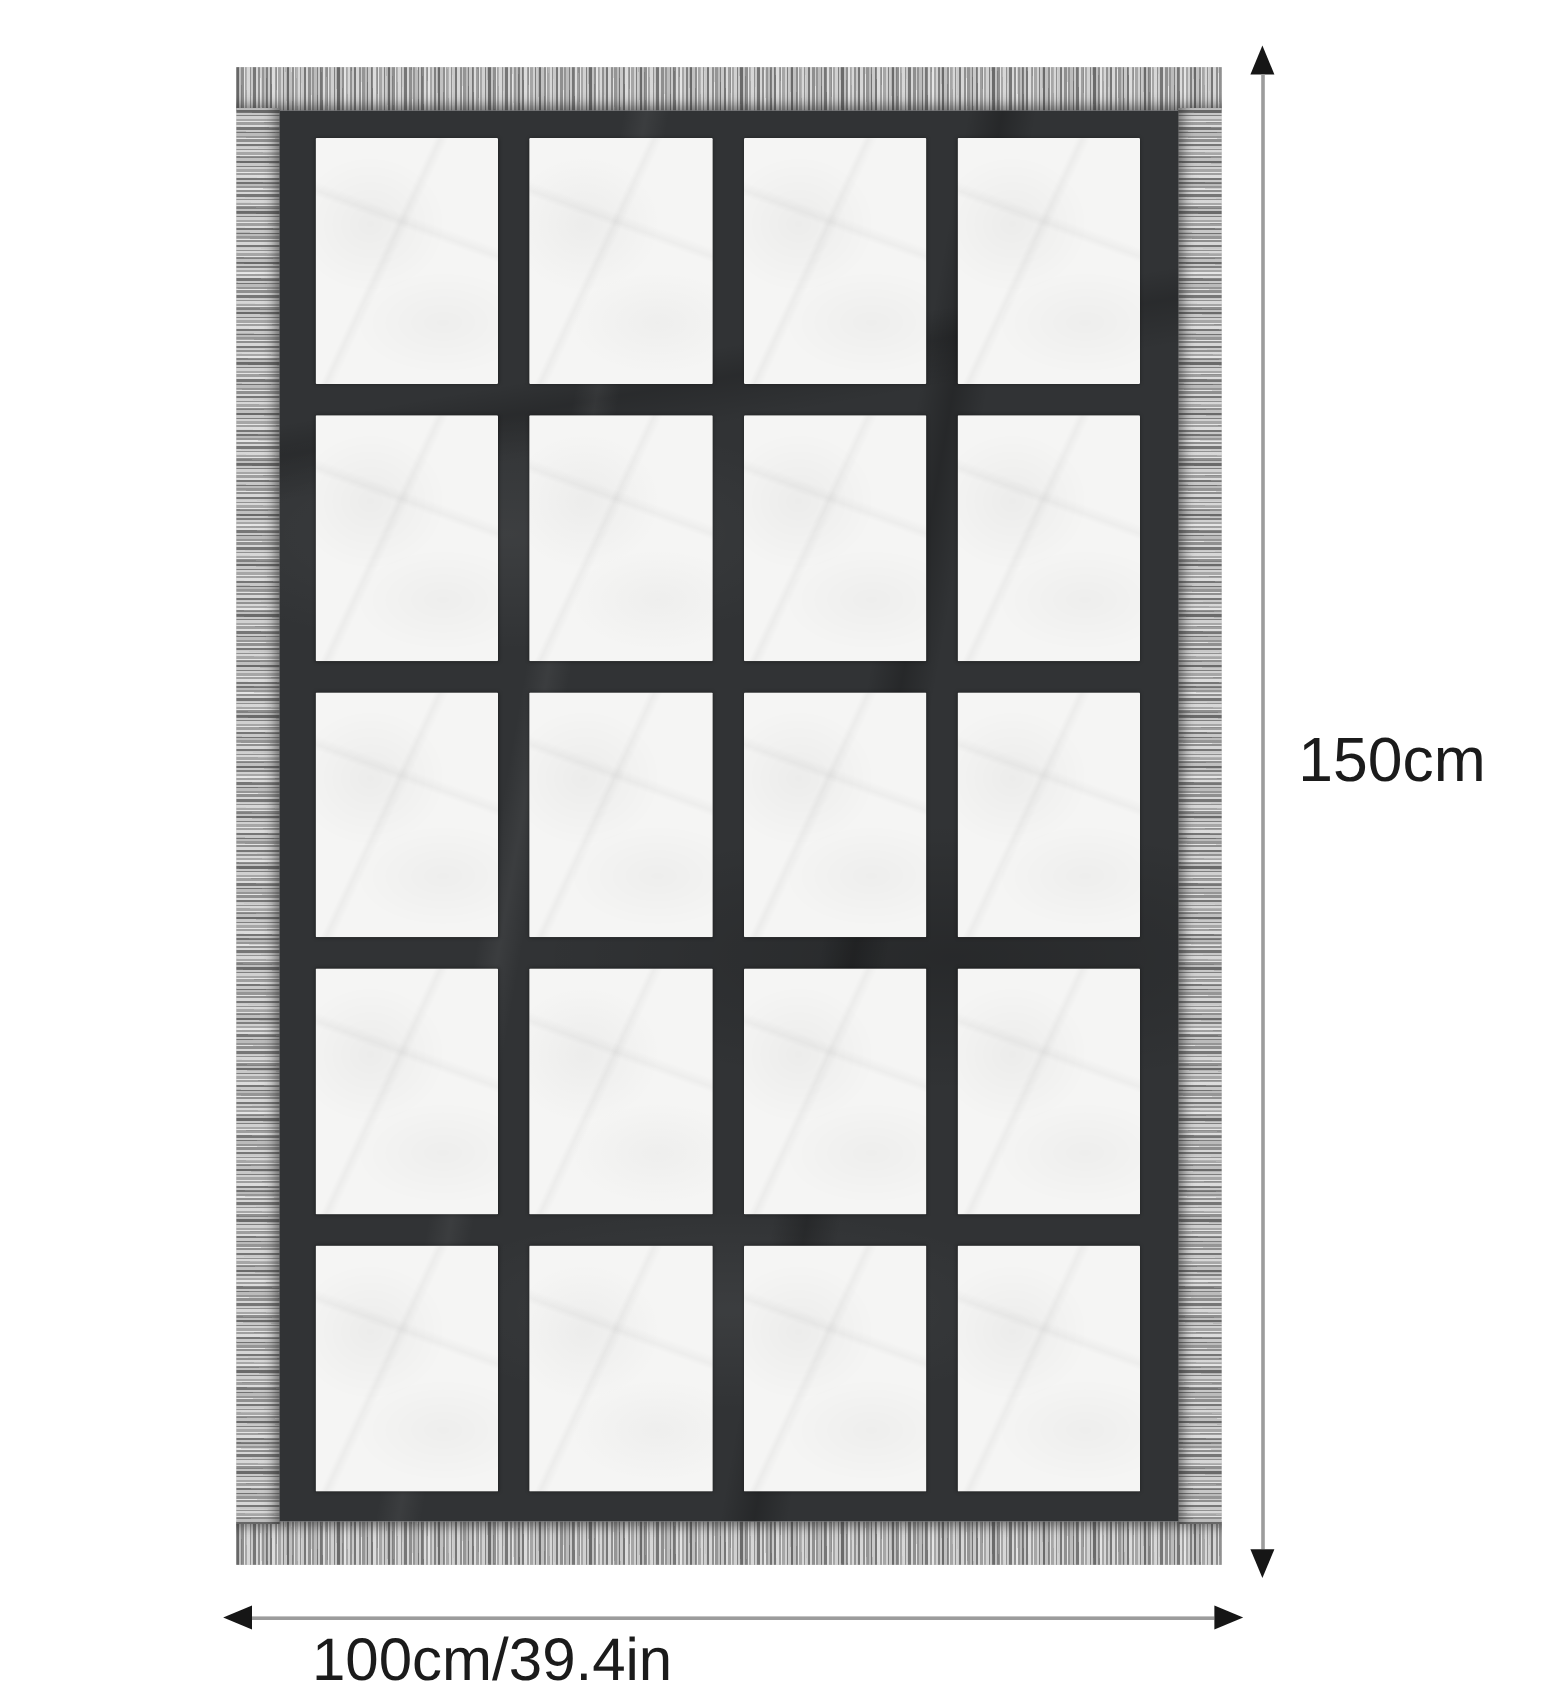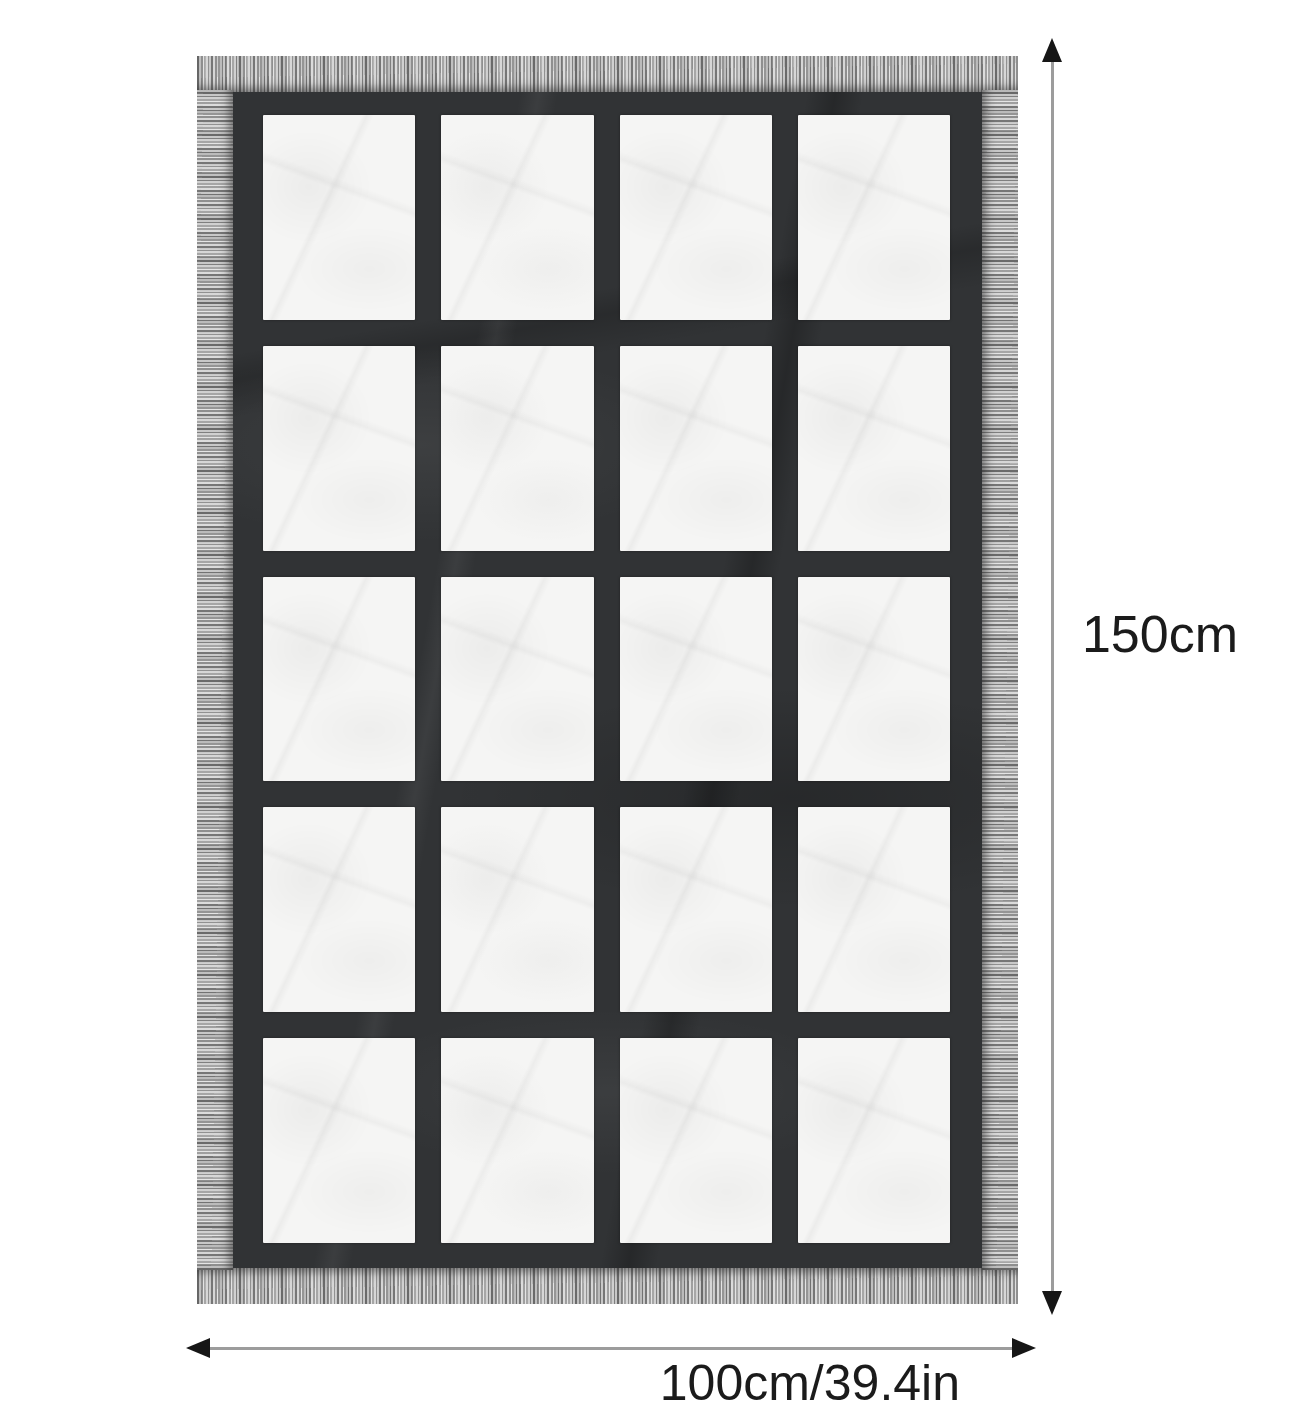--- a/index.html
+++ b/index.html
@@ -87,21 +87,21 @@
   .head.left{border-top:10px solid transparent;border-bottom:10px solid transparent;border-right:24px solid var(--head);}
   .head.right{border-top:10px solid transparent;border-bottom:10px solid transparent;border-left:24px solid var(--head);}
 
   
   .height-label{
     position:absolute;left:1048px;top:608px;width:224px;
     text-align:center;font-size:52px;line-height:1.02;letter-spacing:0;
   }
   .width-label{
     position:absolute;left:260px;top:1358px;width:700px;
-    text-align:right;font-size:50px;line-height:1.0;
+    text-align:left;font-size:50px;line-height:1.0;
   }
 </style>
 </head>
 <body>
 
 <div class="scene">
 
   <div class="blanket">
     <div class="fringe fringe-top"></div>
     <div class="fringe fringe-bottom"></div>

